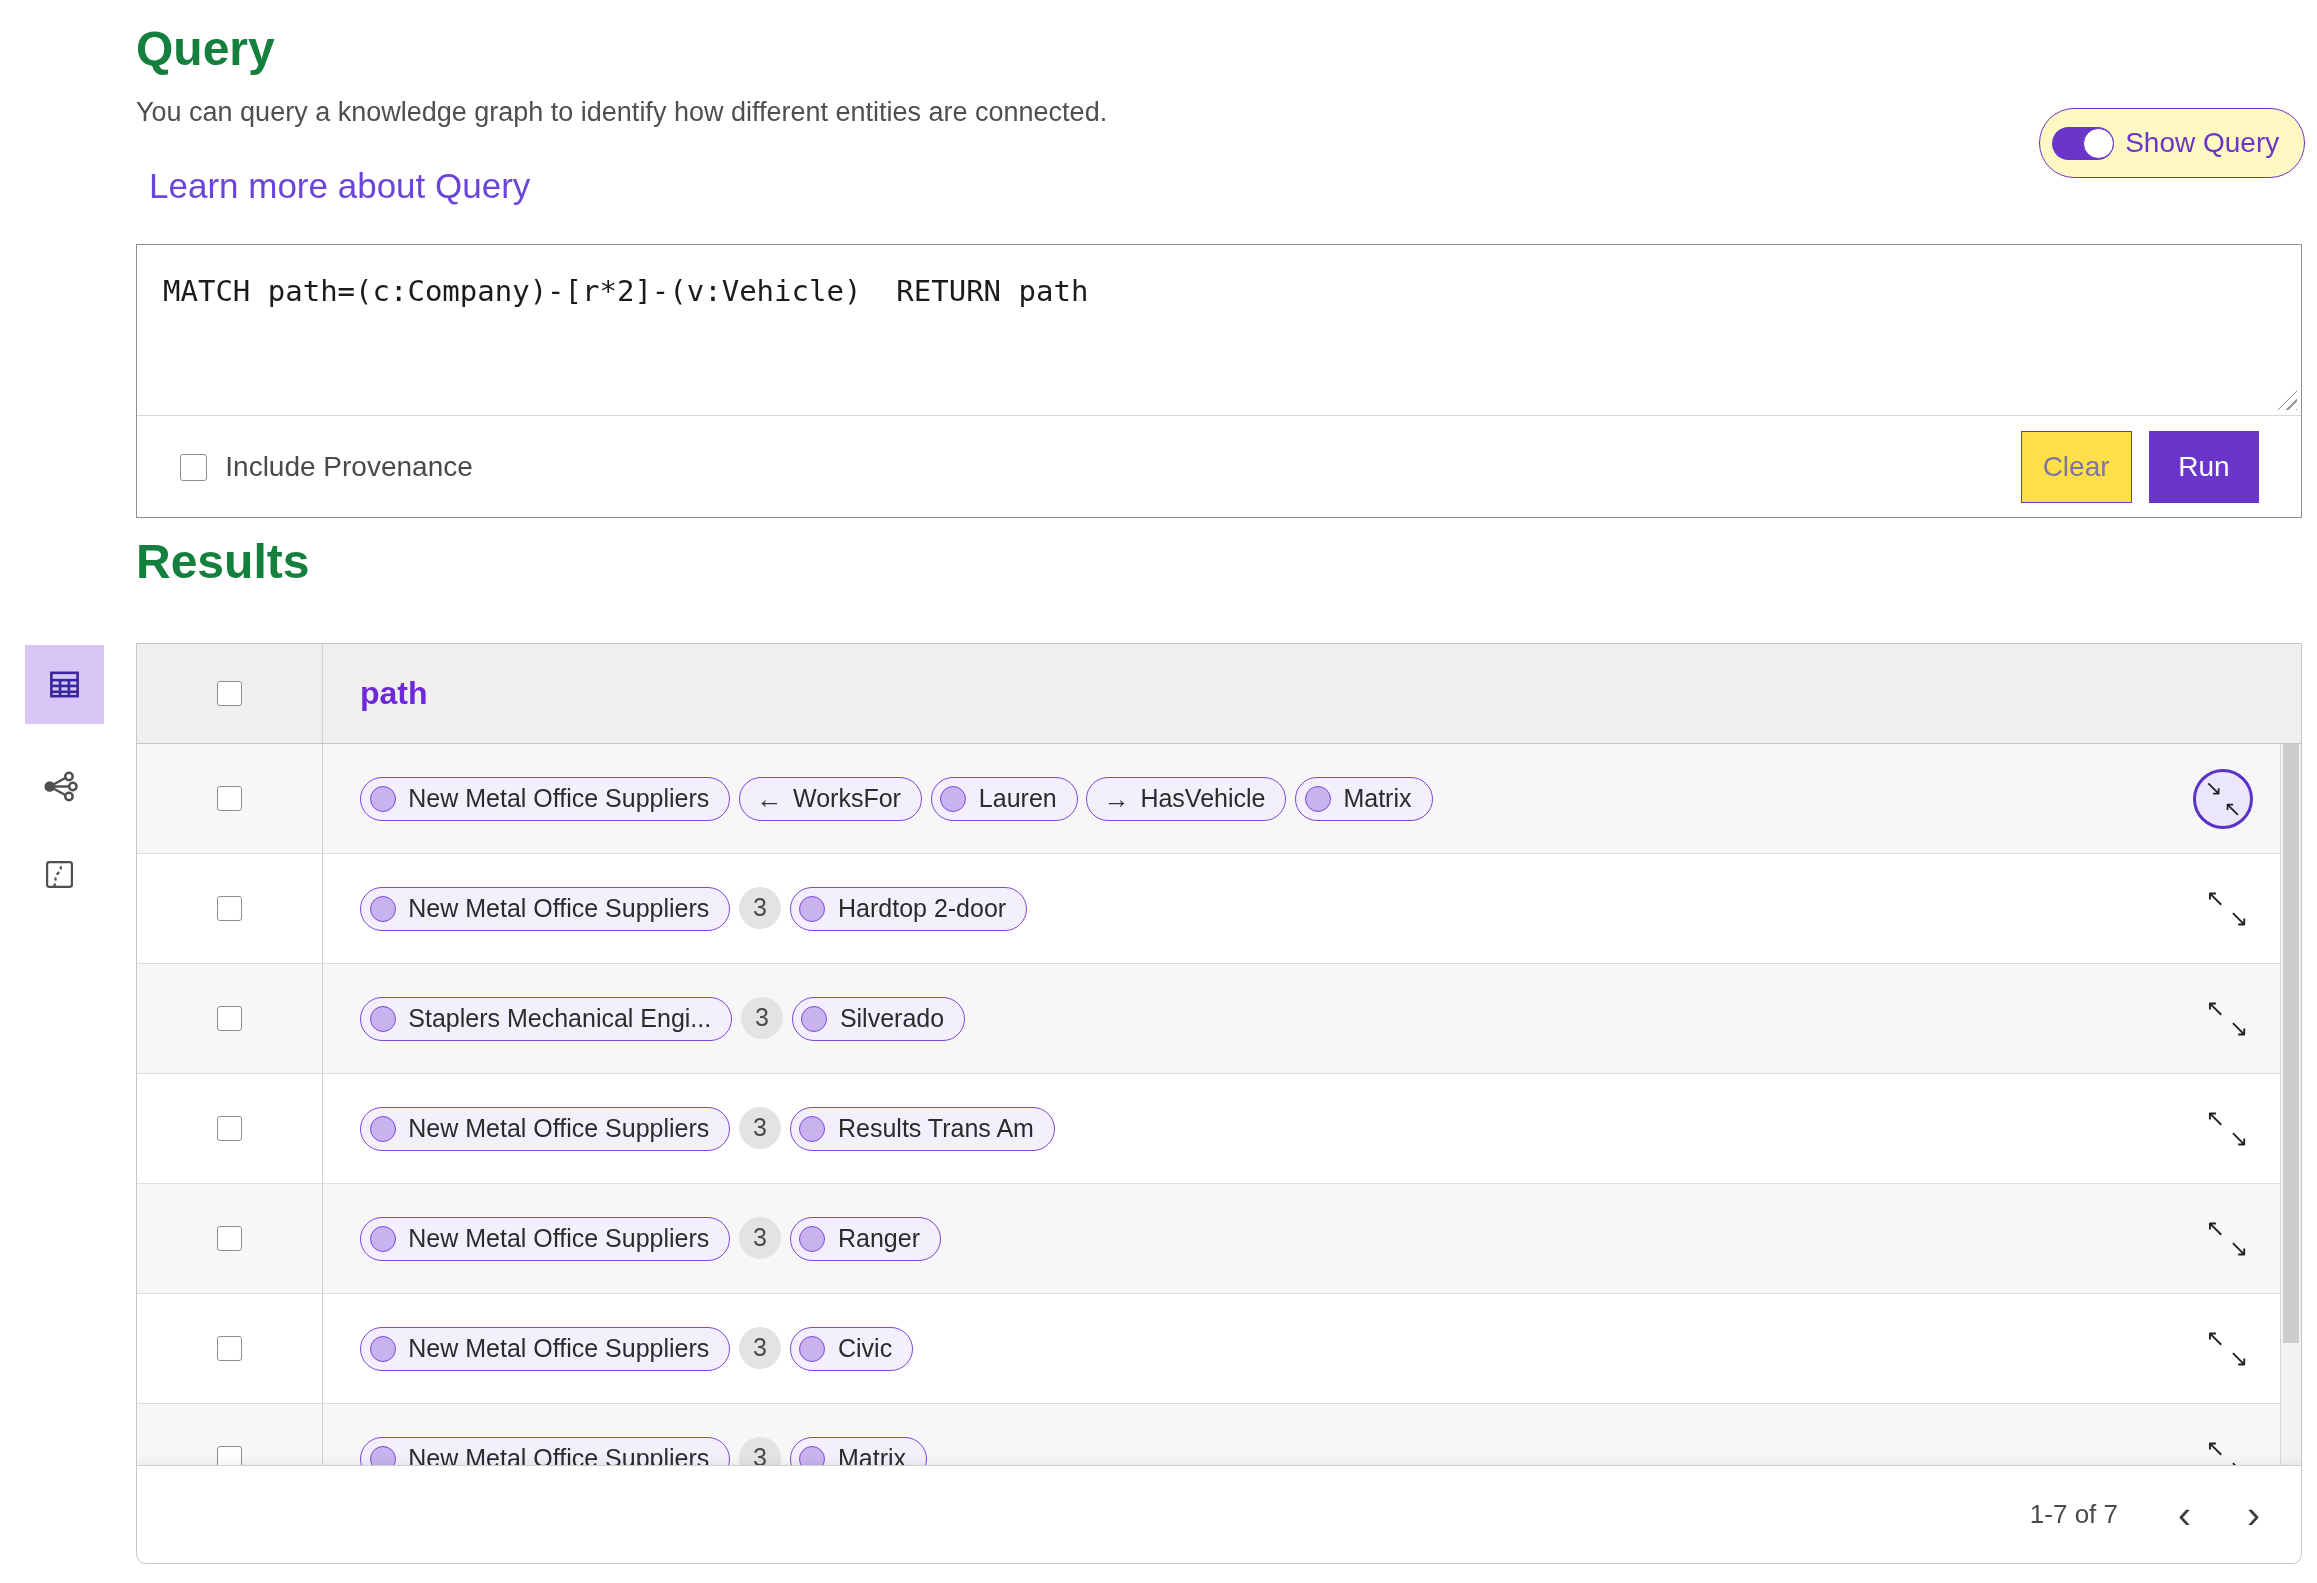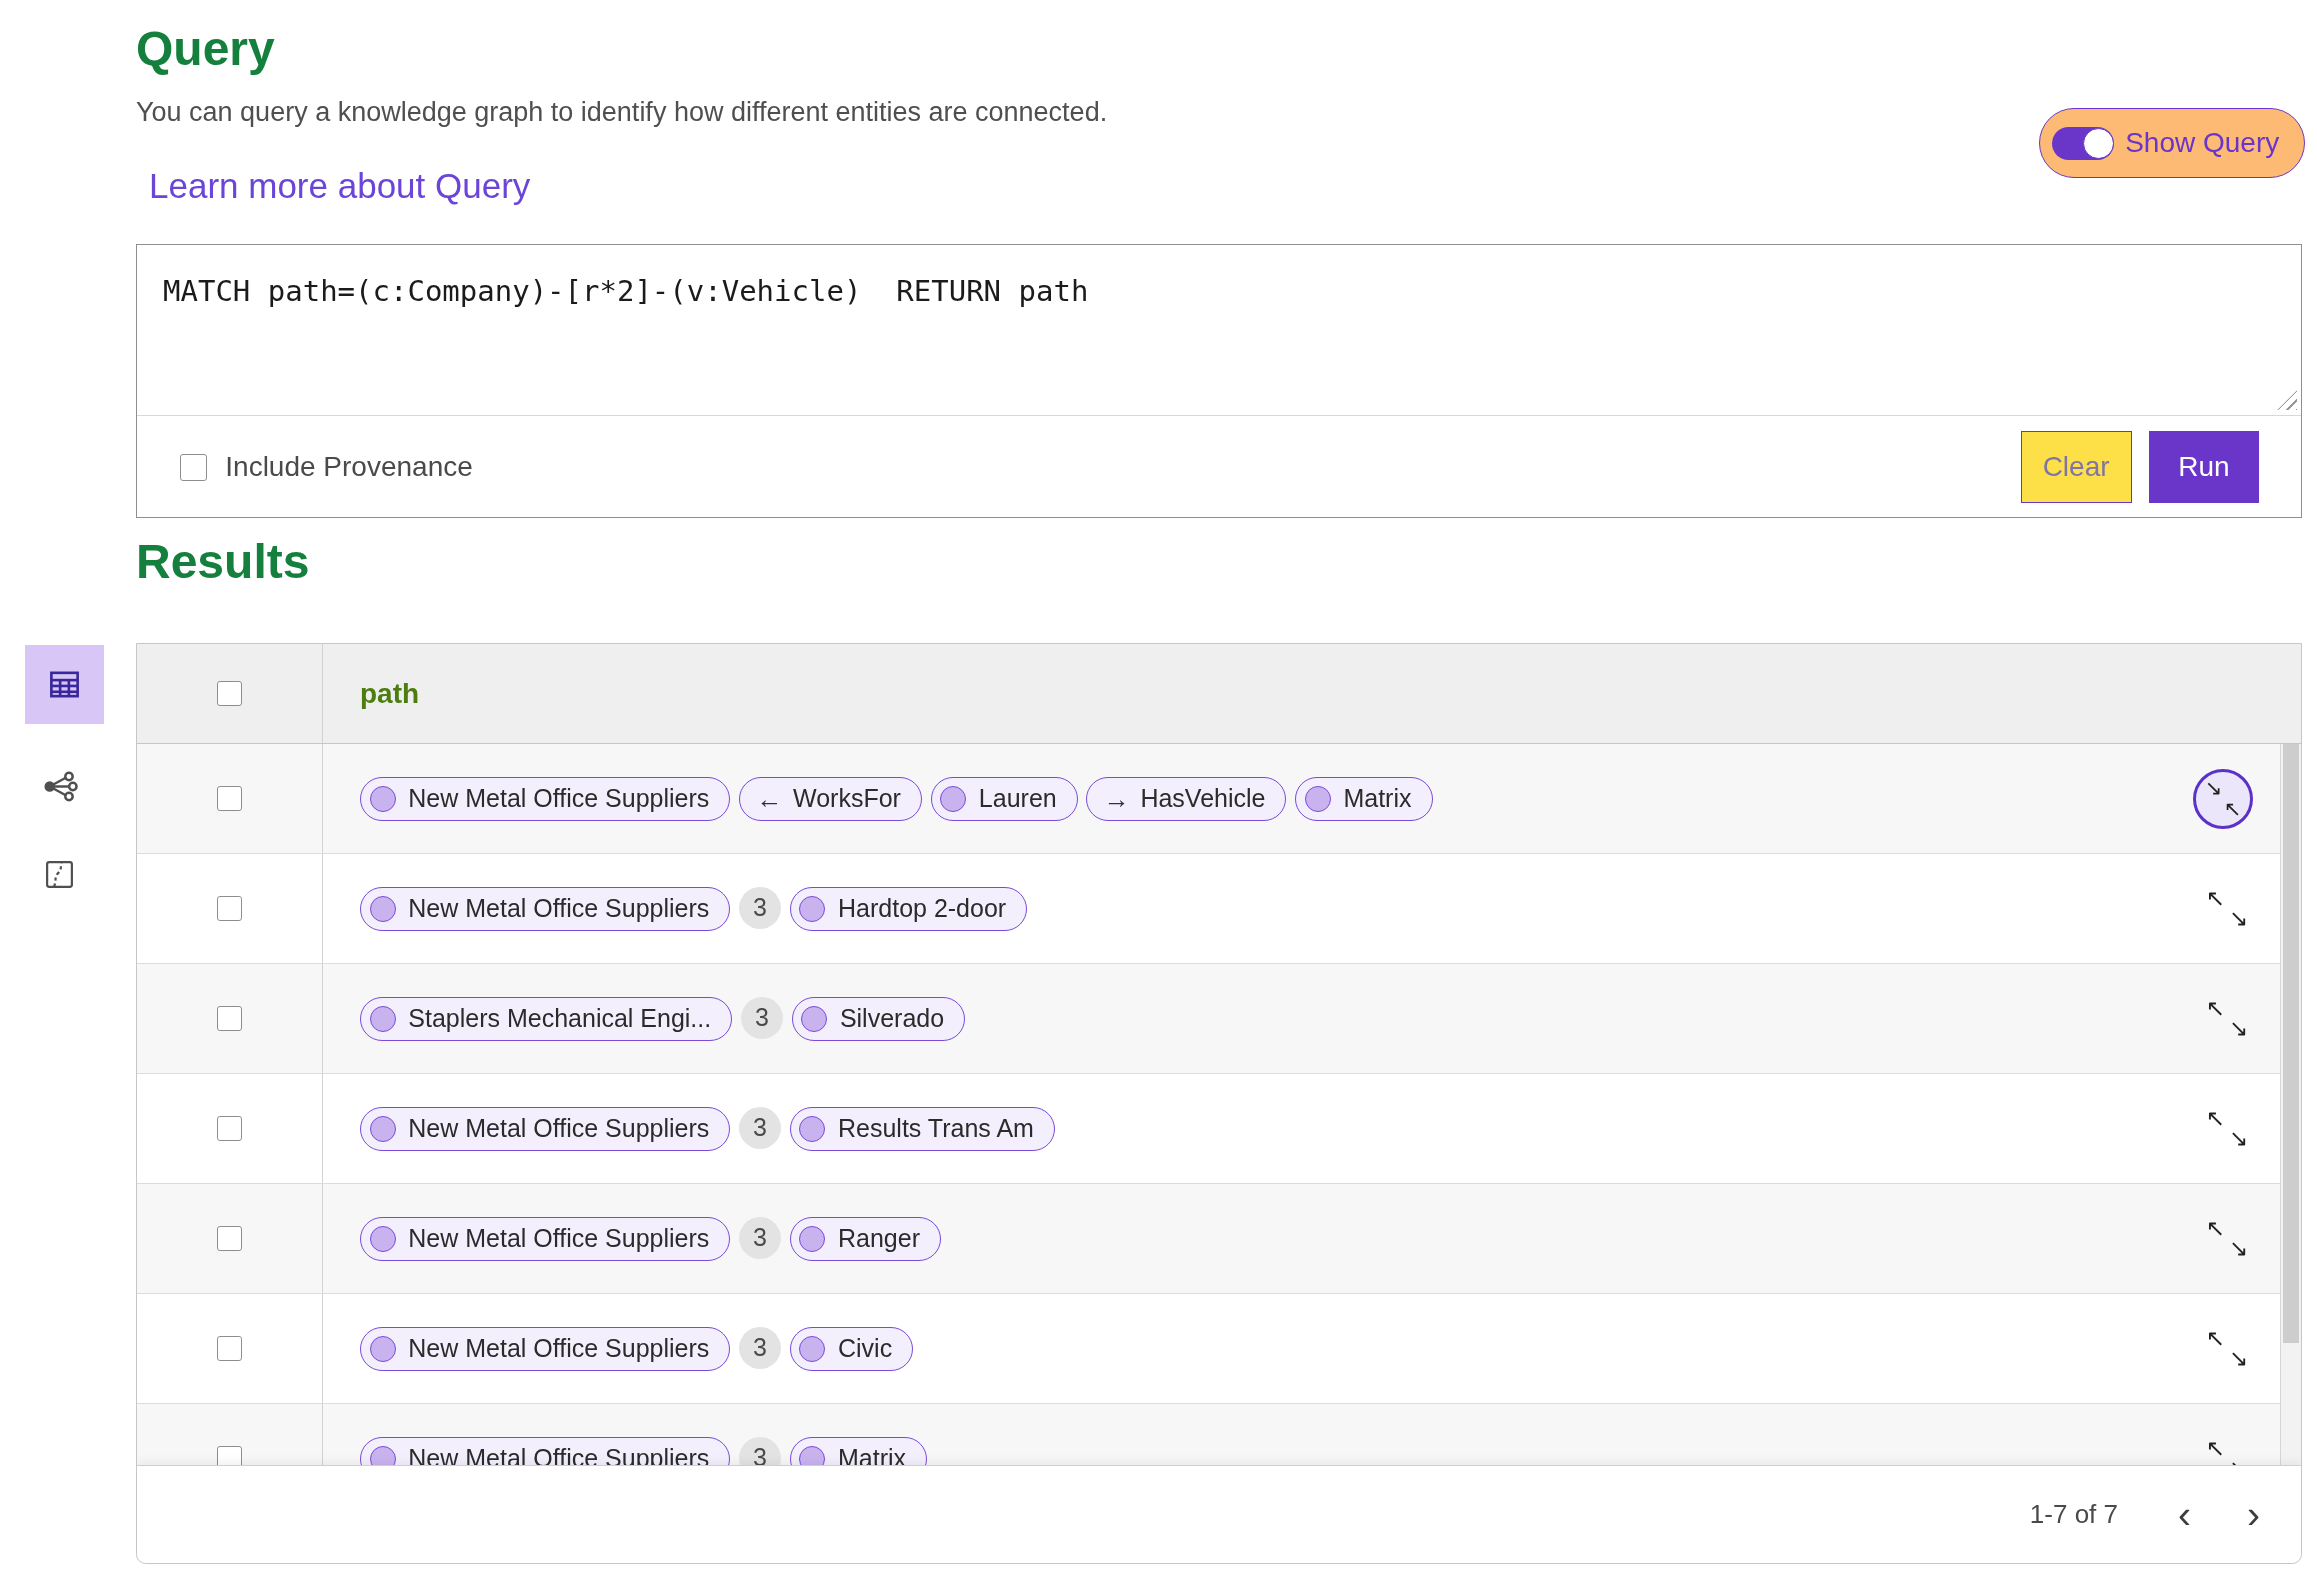--- a/index.html
+++ b/index.html
@@ -8,21 +8,21 @@
   #stage { position:relative; width:2317px; height:1583px; background:#fff; }
 
   
   .h1 { position:absolute; left:136px; font-size:48px; font-weight:700; color:#15803d; }
   #query-title { top:21px; }
   #results-title { top:534px; }
   #query-desc { position:absolute; left:136px; top:97px; font-size:27px; color:#4f4f4f; }
   #learn-link { position:absolute; left:149px; top:166px; font-size:35px; color:var(--link); cursor:pointer; }
 
   #show-query { position:absolute; left:2039px; top:108px; height:70px; padding:0 25px 0 11.6px;
-    border:1.9px solid var(--brand); border-radius:37px; background:#fdba74;
+    border:1.9px solid var(--brand); border-radius:37px; background:#fef9c3;
     display:flex; align-items:center; gap:11.6px; cursor:pointer; }
   #show-query .switch { position:relative; width:62px; height:33px; border-radius:17.4px; background:var(--brand); flex:none; }
   #show-query .knob { position:absolute; right:0px; top:1px; width:31px; height:31px; border-radius:50%;
     background:#fff; border:1.9px solid var(--brand); }
   #show-query .lbl { font-size:28px; color:var(--brand); }
 
   #query-box { position:absolute; left:136px; top:244px; width:2166px; height:274px;
     border:1px solid #8f8f8f; background:#fff; }
   #query-text-area { position:relative; height:171px; border-bottom:1px solid #d8d8d8; }
   #query-text { position:absolute; left:26px; top:29px; font-family:"DejaVu Sans Mono", monospace;
@@ -46,21 +46,21 @@
   #view-link-chart { left:41px; top:767px; width:39px; height:39px; cursor:pointer; }
   #view-map { left:42px; top:857px; width:35px; height:35px; cursor:pointer; }
 
   
   #table { position:absolute; left:136px; top:643px; width:2166px; height:921px;
     border:1px solid #c6c6c6; border-radius:0 0 9.7px 9.7px; background:#fff; overflow:hidden; }
   #t-header { height:100px; background:#efefef; border-bottom:1px solid #c6c6c6; display:flex; }
   .col1 { width:186px; flex:none; border-right:1px solid #d2d2d2;
     display:flex; align-items:center; justify-content:center; }
   .col2 { flex:1; display:flex; align-items:center; padding-left:37px; position:relative; }
-  #t-header .col2 { font-size:28px; font-weight:700; color:#4d7c0f; }
+  #t-header .col2 { font-size:32px; font-weight:700; color:#6d28d9; }
   .hdr-cb, .row-cb { width:25px; height:25px; cursor:pointer; }
   #t-body { position:absolute; top:100px; left:0; right:0; bottom:0; }
   .t-row { display:flex; height:110px; border-bottom:1px solid #dcdcdc; background:#fff; }
   .t-row:nth-child(odd) { background:#f7f7f7; }
 
   .cells { display:flex; align-items:flex-start; gap:8.7px; }
   .pill { display:inline-flex; align-items:center; height:44px; border:1.9px solid var(--pill_border);
     border-radius:25px; background:var(--pill_bg); padding:0 20px 0 8.7px; cursor:pointer; white-space:nowrap; }
   .pill.relation { padding-left:16.4px; }
   .dot { width:26px; height:26px; border-radius:50%; background:var(--dot_fill);

